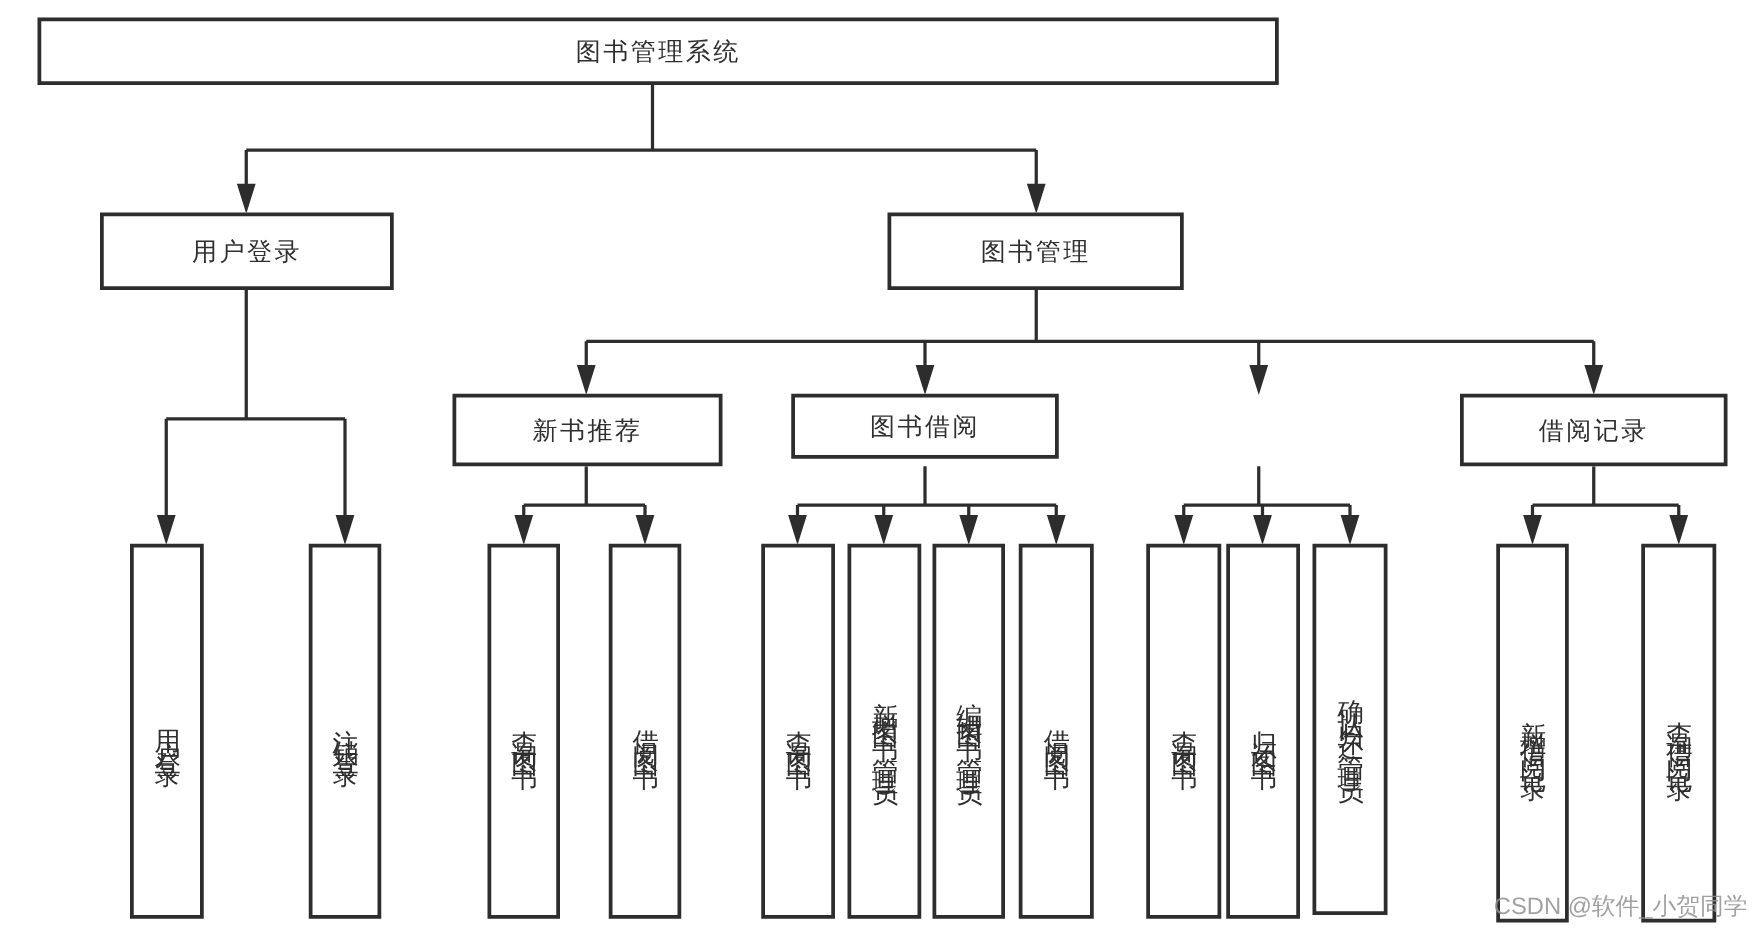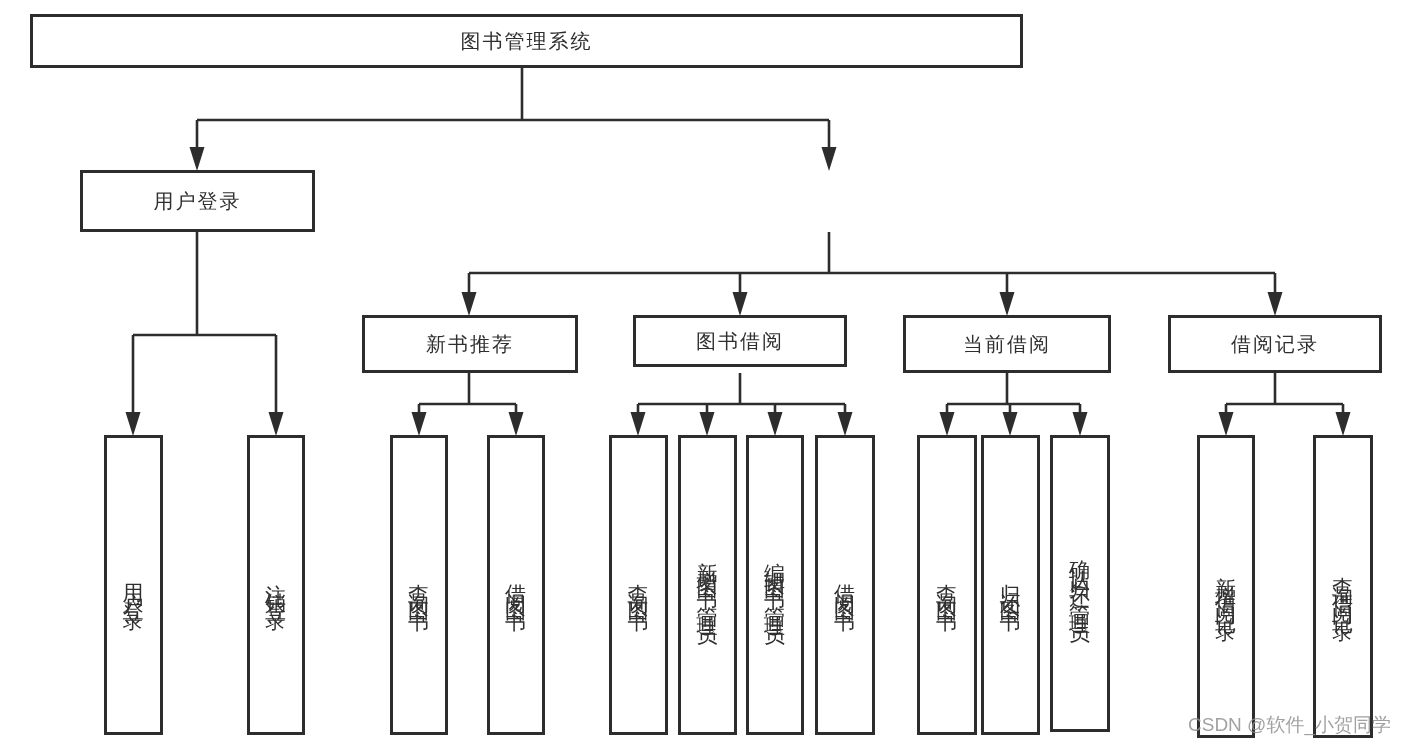--- a/index.html
+++ b/index.html
@@ -14,20 +14,21 @@
   }
   .hlabel{font-size:20px;letter-spacing:2px;white-space:nowrap;}
   .leaf{top:435px;height:300px;}
   .vlabel{
     writing-mode:vertical-rl;text-orientation:mixed;
     font-size:21px;letter-spacing:9px;line-height:1;white-space:nowrap;
   }
   .watermark{
     position:absolute;left:1188px;top:712px;width:210px;
     font-size:19px;color:rgba(145,145,145,0.85);white-space:nowrap;
+    text-align:right;
   }
 </style>
 </head>
 <body>
 
 <div class="stage">
 
   <svg class="wires" viewBox="0 0 1405 747" xmlns="http://www.w3.org/2000/svg">
     <g stroke="#2d2d2d" stroke-width="2.6" fill="none">
 
@@ -94,29 +95,29 @@
     </g>
   </svg>
 
   <div class="box" style="left:30px;top:14px;width:993px;height:54px">
     <span class="hlabel">图书管理系统</span>
   </div>
 
   <div class="box" style="left:80px;top:170px;width:235px;height:62px">
     <span class="hlabel">用户登录</span>
   </div>
+  <div class="box" style="left:710px;top:170px;width:237px;height:62px">
+    <span class="hlabel">图书管理</span>
+  </div>
 
   <div class="box" style="left:362px;top:315px;width:216px;height:58px">
     <span class="hlabel">新书推荐</span>
   </div>
   <div class="box" style="left:633px;top:315px;width:214px;height:52px">
     <span class="hlabel">图书借阅</span>
-  </div>
-  <div class="box" style="left:903px;top:315px;width:208px;height:58px">
-    <span class="hlabel">当前借阅</span>
   </div>
   <div class="box" style="left:1168px;top:315px;width:214px;height:58px">
     <span class="hlabel">借阅记录</span>
   </div>
 
   <div class="box leaf" style="left:104px;width:59px">
     <span class="vlabel">用户登录</span>
   </div>
   <div class="box leaf" style="left:247px;width:58px">
     <span class="vlabel">注销登录</span>

